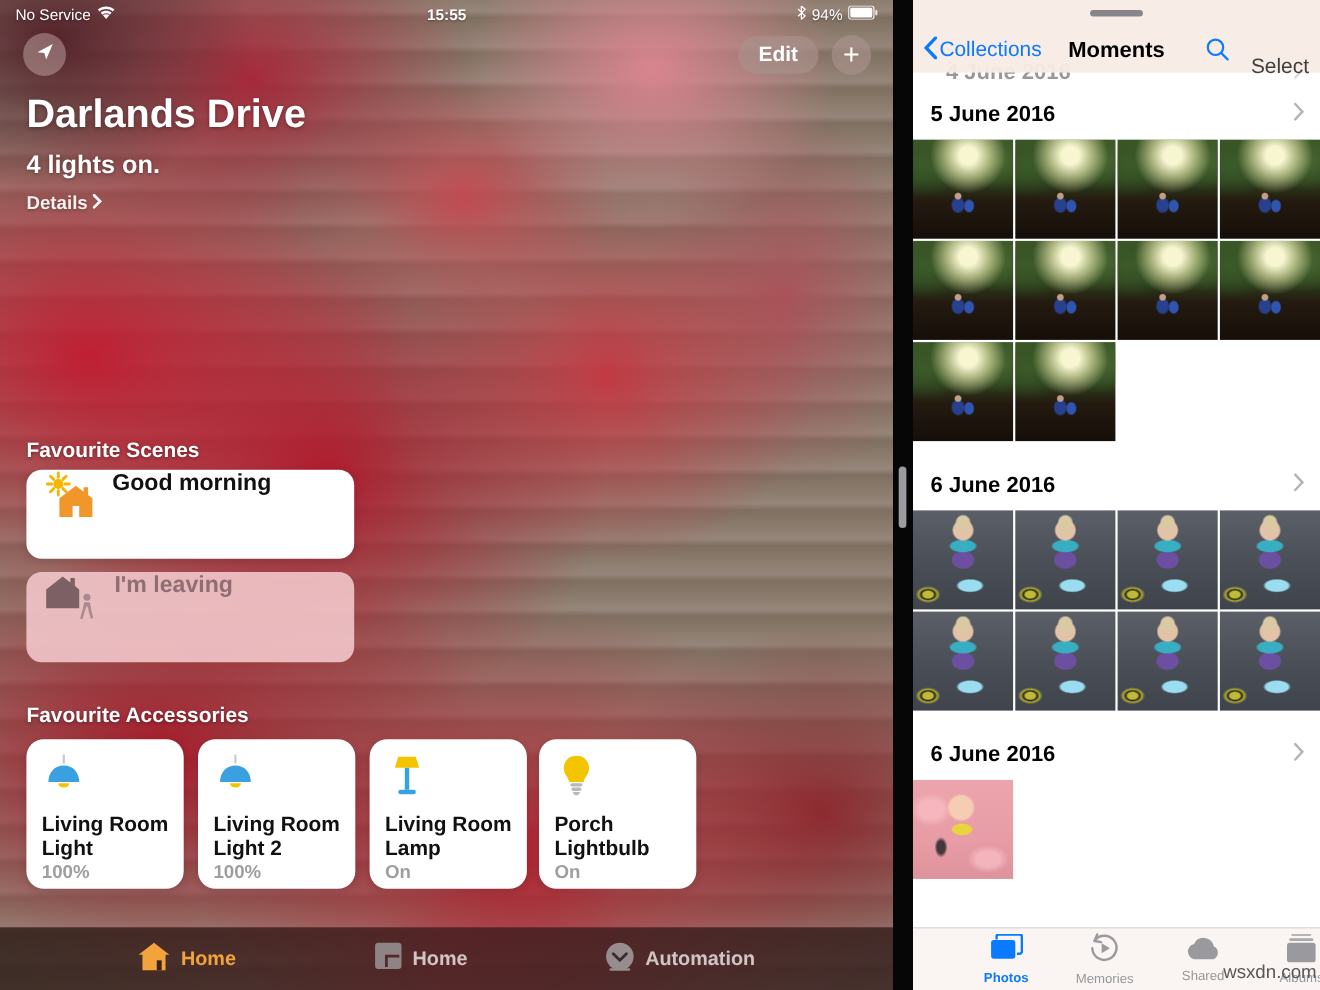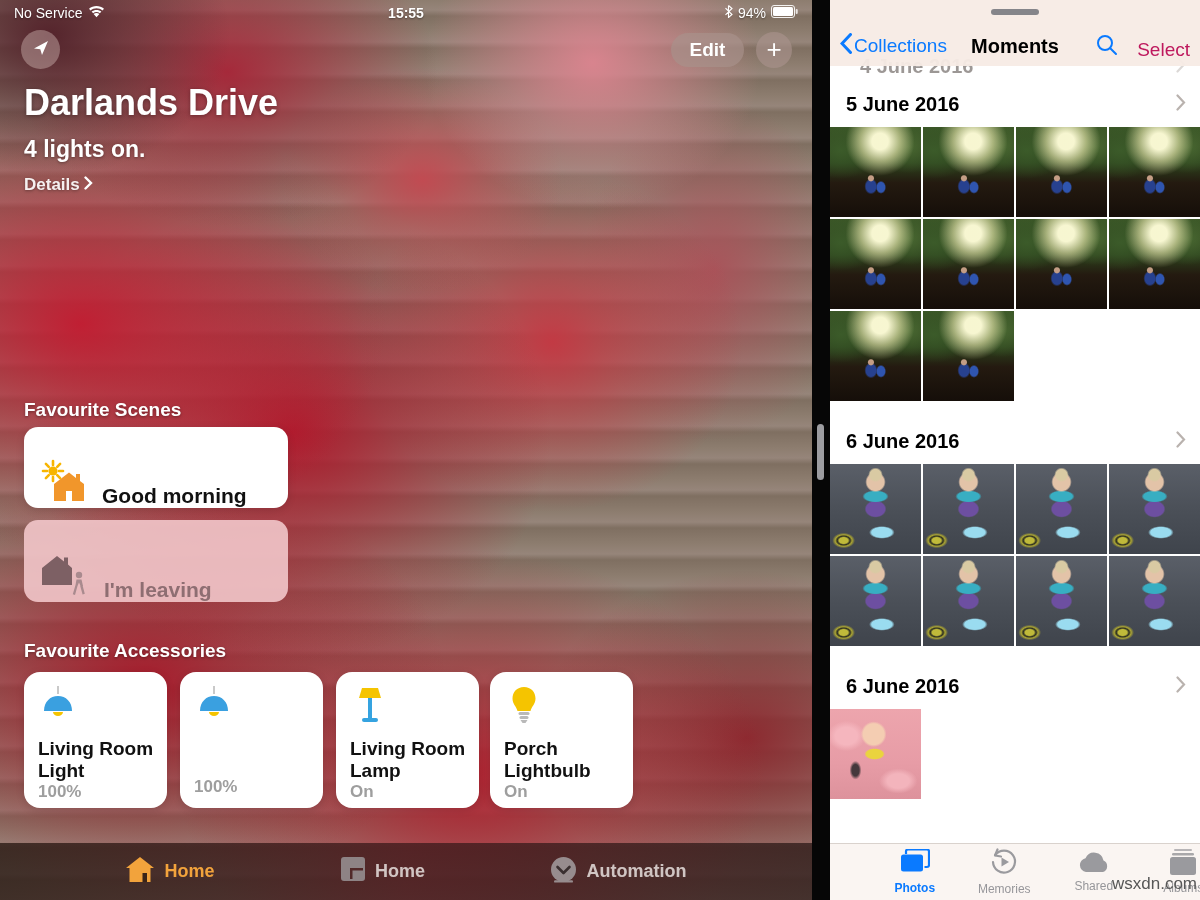--- a/index.html
+++ b/index.html
@@ -45,22 +45,22 @@
   .home-sub { position:absolute; top:136px; left:24px; color:#fff; font-size:23px; font-weight:bold;
     text-shadow:0 1px 3px rgba(0,0,0,.35); z-index:4; }
   .home-details { position:absolute; top:175px; left:24px; color:rgba(255,255,255,.92); font-size:17px;
     font-weight:600; text-shadow:0 1px 3px rgba(0,0,0,.35); z-index:4; display:flex; align-items:center; gap:4px; }
 
   .sec-label { position:absolute; left:24px; color:#fff; font-size:19px; font-weight:600;
     text-shadow:0 1px 3px rgba(0,0,0,.4); z-index:4; }
   .scenes-label { top:399px; }
   .acc-label { top:640px; }
 
-  .scene-card { position:absolute; left:24px; width:264px; border-radius:14px; z-index:4;
-    display:flex; align-items:flex-end; padding:0 16px; gap:14px; }
+  .scene-card { position:absolute; left:24px; width:298px; border-radius:14px; z-index:4;
+    display:flex; align-items:flex-start; padding:0 16px; gap:14px; }
   .scene-1 { top:427px; height:81px; background:#fff; box-shadow:0 2px 8px rgba(0,0,0,.12); }
   .scene-1 .scene-text { color:#111; font-size:21px; font-weight:bold; }
   .scene-2 { top:520px; height:82px; background:rgba(242,199,202,.9); }
   .scene-2 .scene-text { color:#8e6e72; font-size:21px; font-weight:bold; }
 
   .acc-card { position:absolute; top:672px; width:143px; height:136px; background:#fff; border-radius:16px;
     z-index:4; padding:13px 12px 11px 14px; display:flex; flex-direction:column;
     box-shadow:0 2px 8px rgba(0,0,0,.12); }
   .acc-1 { left:24px; } .acc-2 { left:180px; } .acc-3 { left:336px; } .acc-4 { left:490px; }
   .acc-name { margin-top:9px; font-size:19px; font-weight:bold; color:#111; line-height:1.16; }
@@ -88,22 +88,22 @@
   .photos-header { position:absolute; top:0; left:0; right:0; height:66px; z-index:5;
     background:rgba(247,235,229,.95); }
   .drag-handle { position:absolute; top:9px; left:50%; transform:translateX(-50%);
     width:48px; height:6px; border-radius:3px; background:#85858a; }
   .nav-row { position:absolute; top:30px; left:0; right:0; height:32px; }
   .nav-back { position:absolute; left:10px; top:0; height:32px; display:flex; align-items:center; gap:2px;
     color:#0a7aff; font-size:19px; }
   .nav-title { position:absolute; left:0; right:0; top:0; height:32px; text-align:center; line-height:32px;
     color:#000; font-size:20px; font-weight:600; }
   .nav-search { position:absolute; right:82px; top:4px; color:#0a7aff; }
-  .nav-select { position:absolute; right:10px; top:4px; height:32px; line-height:32px;
-    color:#be185d; font-size:19px; }
+  .nav-select { position:absolute; right:10px; top:15px; height:32px; line-height:32px;
+    color:#404040; font-size:19px; }
 
   .moments { position:absolute; top:78px; left:0; right:0; bottom:57px; overflow:hidden; z-index:2; }
   .sec-head { height:36px; padding:0 14px 0 16px; display:flex; align-items:center;
     justify-content:space-between; background:#fff; }
   .sec-head:first-child { margin-top:8px; }
   .sec-date { font-size:20px; font-weight:600; color:#000; }
   .moments .sec-head { margin-top:22px; }
   .moments .sec-head:first-of-type { margin-top:8px; }
   .grid { margin-top:5px; display:grid; grid-template-columns:repeat(4, 1fr); gap:2px; }
   .cell { height:90px; }
@@ -250,20 +250,21 @@
   </div>
 
   <div class="acc-card acc-2">
     <span>
       <svg width="40" height="40" viewBox="0 0 40 40">
           <line x1="20" y1="1" x2="20" y2="9" stroke="#c9c9c9" stroke-width="2"></line>
           <path d="M6 26 C6 17 12 11 20 11 C28 11 34 17 34 26 Z" fill="#3aa0e0"></path>
           <path d="M15 27 a5 4 0 0 0 10 0 Z" fill="#f5c400"></path>
         </svg>
     </span>
+    <div class="acc-name">Living Room Light 2</div>
     <div class="acc-status">100%</div>
   </div>
 
   <div class="acc-card acc-3">
     <span>
       <svg width="40" height="40" viewBox="0 0 40 40">
           <path d="M12 3 L28 3 L31 13 L9 13 Z" fill="#f5c400"></path>
           <rect x="18" y="13" width="4" height="20" fill="#35a3e0"></rect>
           <rect x="12" y="33" width="16" height="4" rx="2" fill="#35a3e0"></rect>
         </svg>

